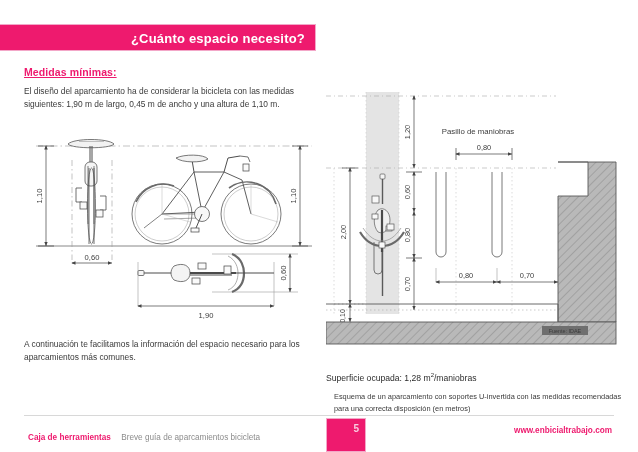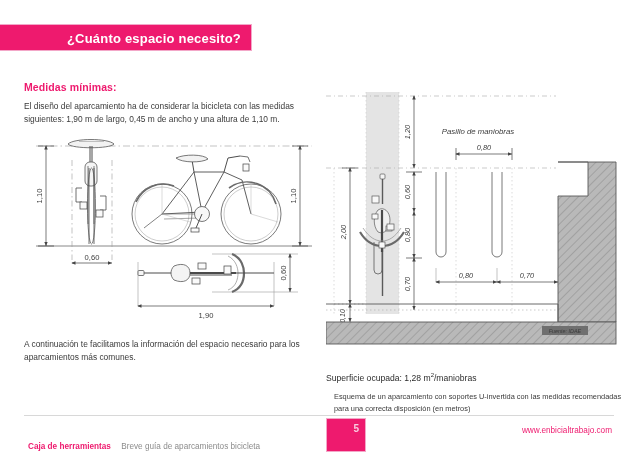--- a/index.html
+++ b/index.html
@@ -18,21 +18,21 @@
     position: absolute;
     inset: 0;
     background: #ffffff;
   }
 
   
   .header-bar {
     position: absolute;
     left: 0;
     top: 24px;
-    width: 252px;
+    width: 316px;
     height: 27px;
     background: #ee1a6e;
     box-sizing: border-box;
     border-top: 1px solid #f3a7c8;
     border-bottom: 1px solid #f3a7c8;
     border-right: 1px solid #f3a7c8;
   }
   .header-title {
     position: absolute;
     right: 10px;
@@ -46,22 +46,23 @@
   }
 
   
   .col-left  { position: absolute; left: 24px;  top: 66px; width: 288px; }
   .col-right { position: absolute; left: 326px; top: 66px; width: 300px; }
 
   .sec-title {
     color: #ee1a6e;
     font-size: 10.5px;
     font-weight: bold;
-    margin: 15px 0 7px 0;
+    margin: 0 0 7px 0;
     letter-spacing: .1px;
+    text-decoration: underline;
   }
   .body-text {
     color: #3a3a3a;
     font-size: 8.4px;
     line-height: 1.55;
     margin: 0;
   }
 
   
   .draw-left {
@@ -83,21 +84,20 @@
     line-height: 1.55;
   }
 
   
   .draw-right {
     position: absolute;
     left: 326px;
     top: 92px;
     width: 304px;
     height: 272px;
-    font-style: italic;
   }
   .caption-right {
     position: absolute;
     left: 326px;
     top: 372px;
     width: 304px;
   }
   .cap-main {
     color: #2d2d2d;
     font-size: 8.6px;
@@ -123,21 +123,21 @@
     position: absolute;
     left: 24px;
     right: 24px;
     top: 0;
     height: 1px;
     background: #d8d8d8;
   }
   .footer-left {
     position: absolute;
     left: 28px;
-    top: 20px;
+    top: 11px;
     white-space: nowrap;
   }
   .foot-strong {
     color: #ee1a6e;
     font-size: 8.2px;
     font-weight: bold;
   }
   .foot-light {
     color: #8c8c8c;
     font-size: 8.2px;
@@ -160,21 +160,21 @@
     color: #f9cbdf;
     font-size: 10px;
     font-weight: bold;
   }
   .footer-url {
     position: absolute;
     right: 26px;
     top: 11px;
     color: #ee1a6e;
     font-size: 8.2px;
-    font-weight: normal;
+    font-weight: bold;
     white-space: nowrap;
   }
 
   
   text { font-family: "Liberation Sans", sans-serif; fill: #3c3c3c; }
 </style>
 </head>
 <body>
 
 <div class="page">

